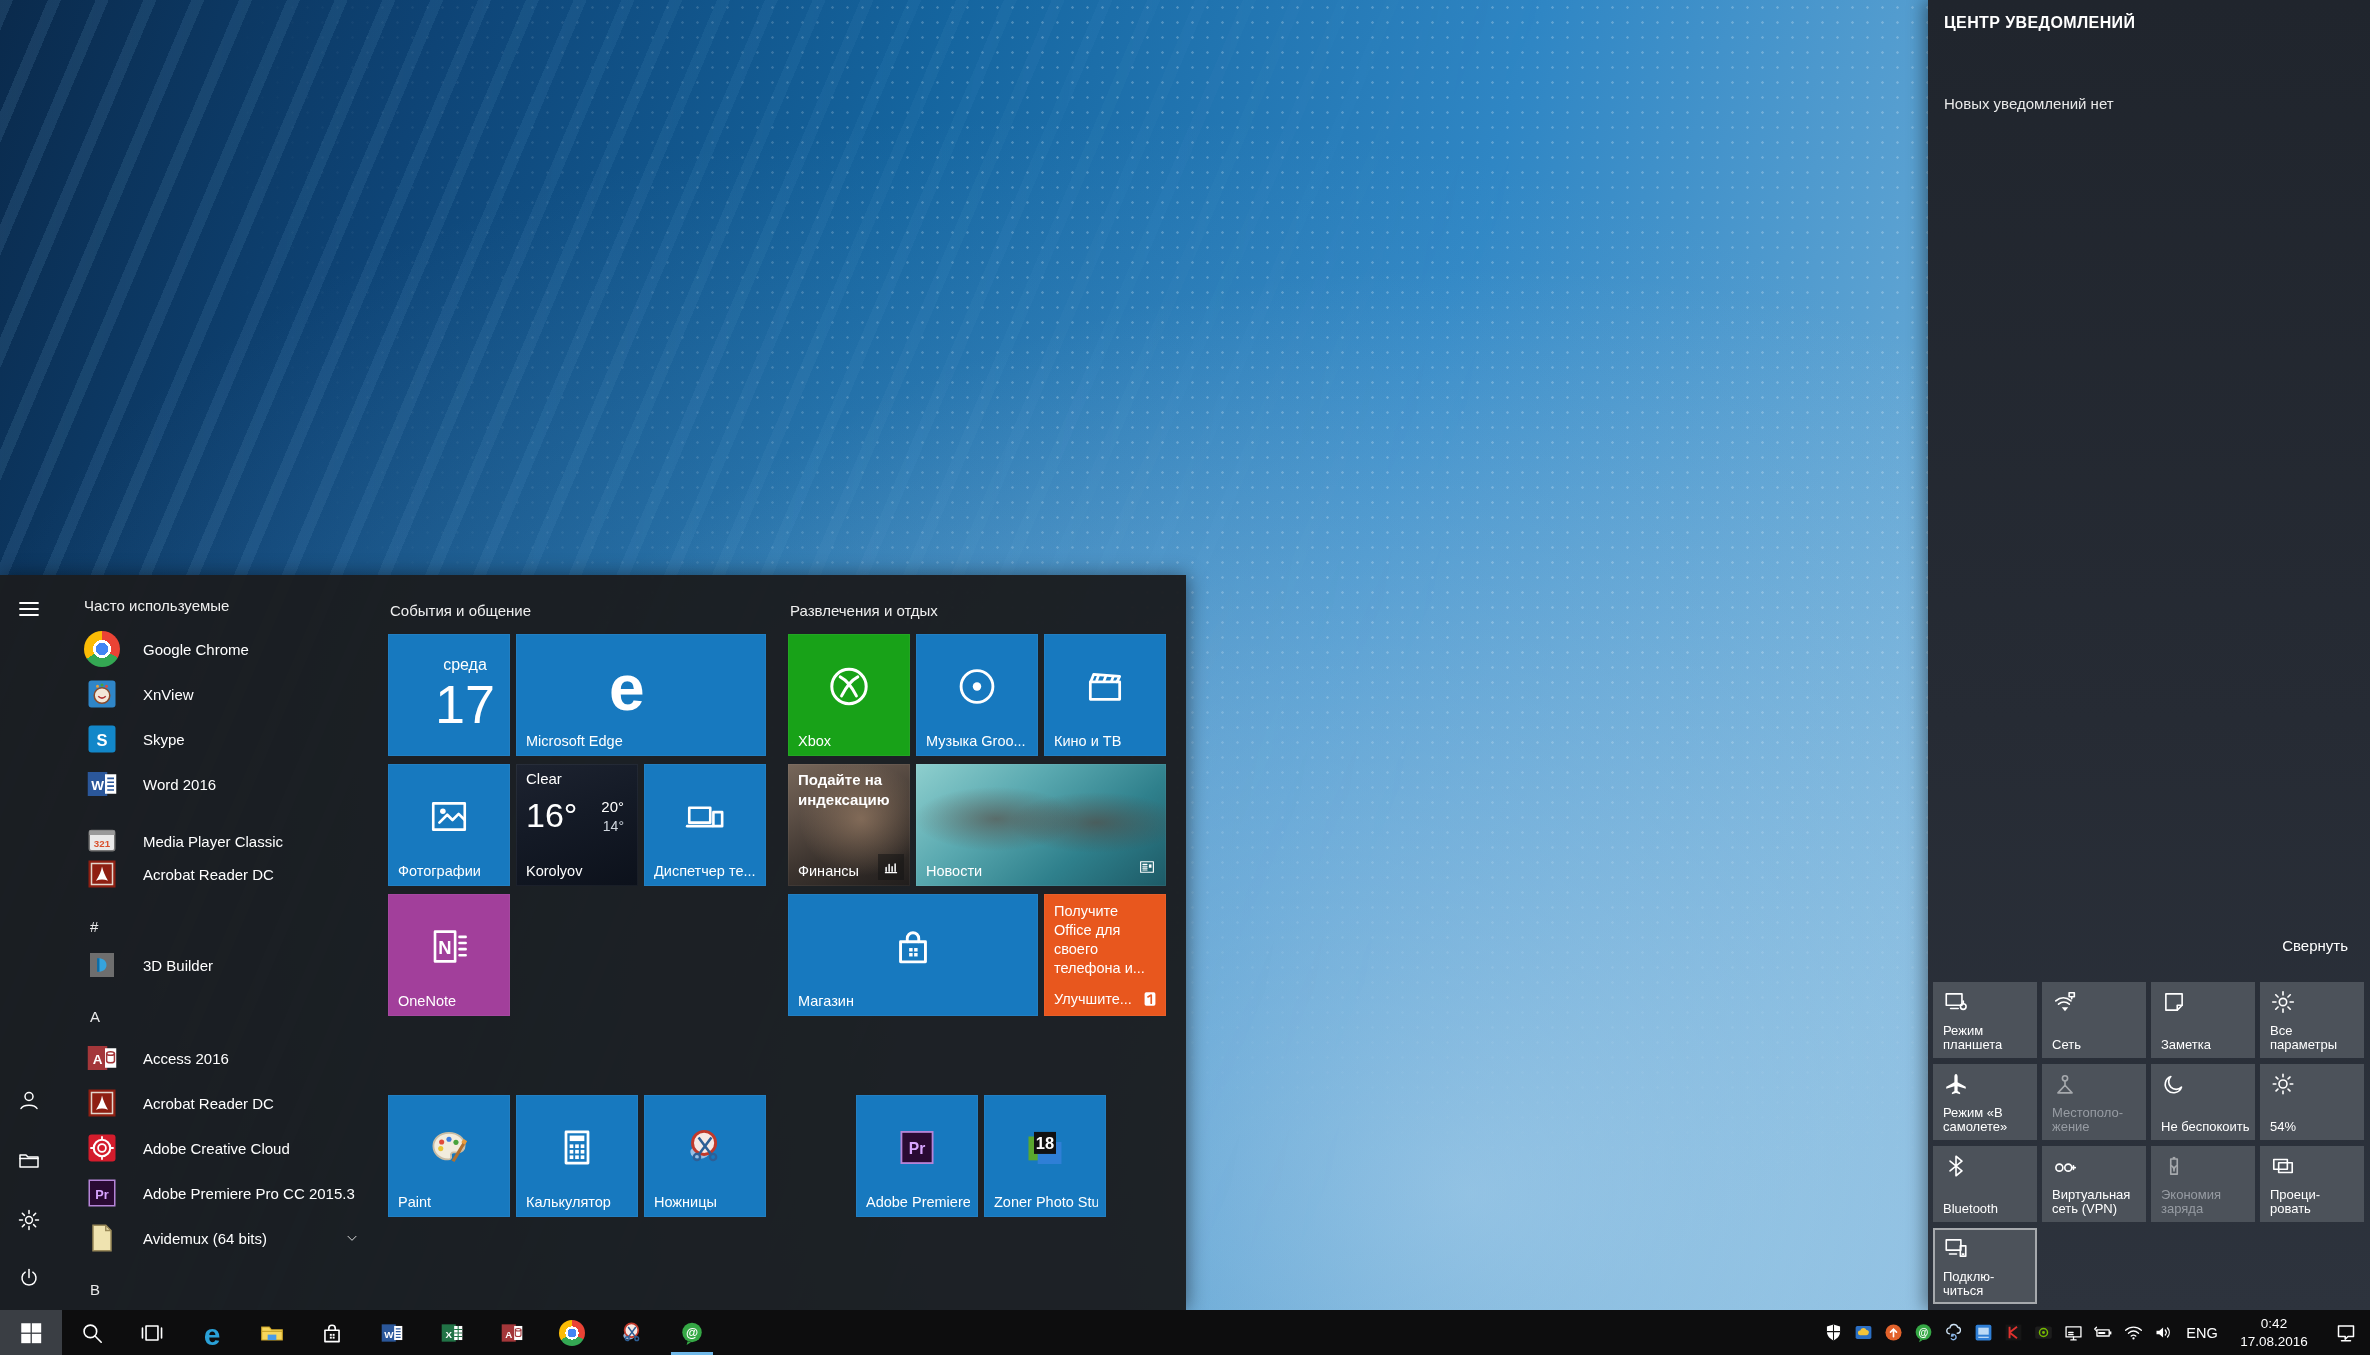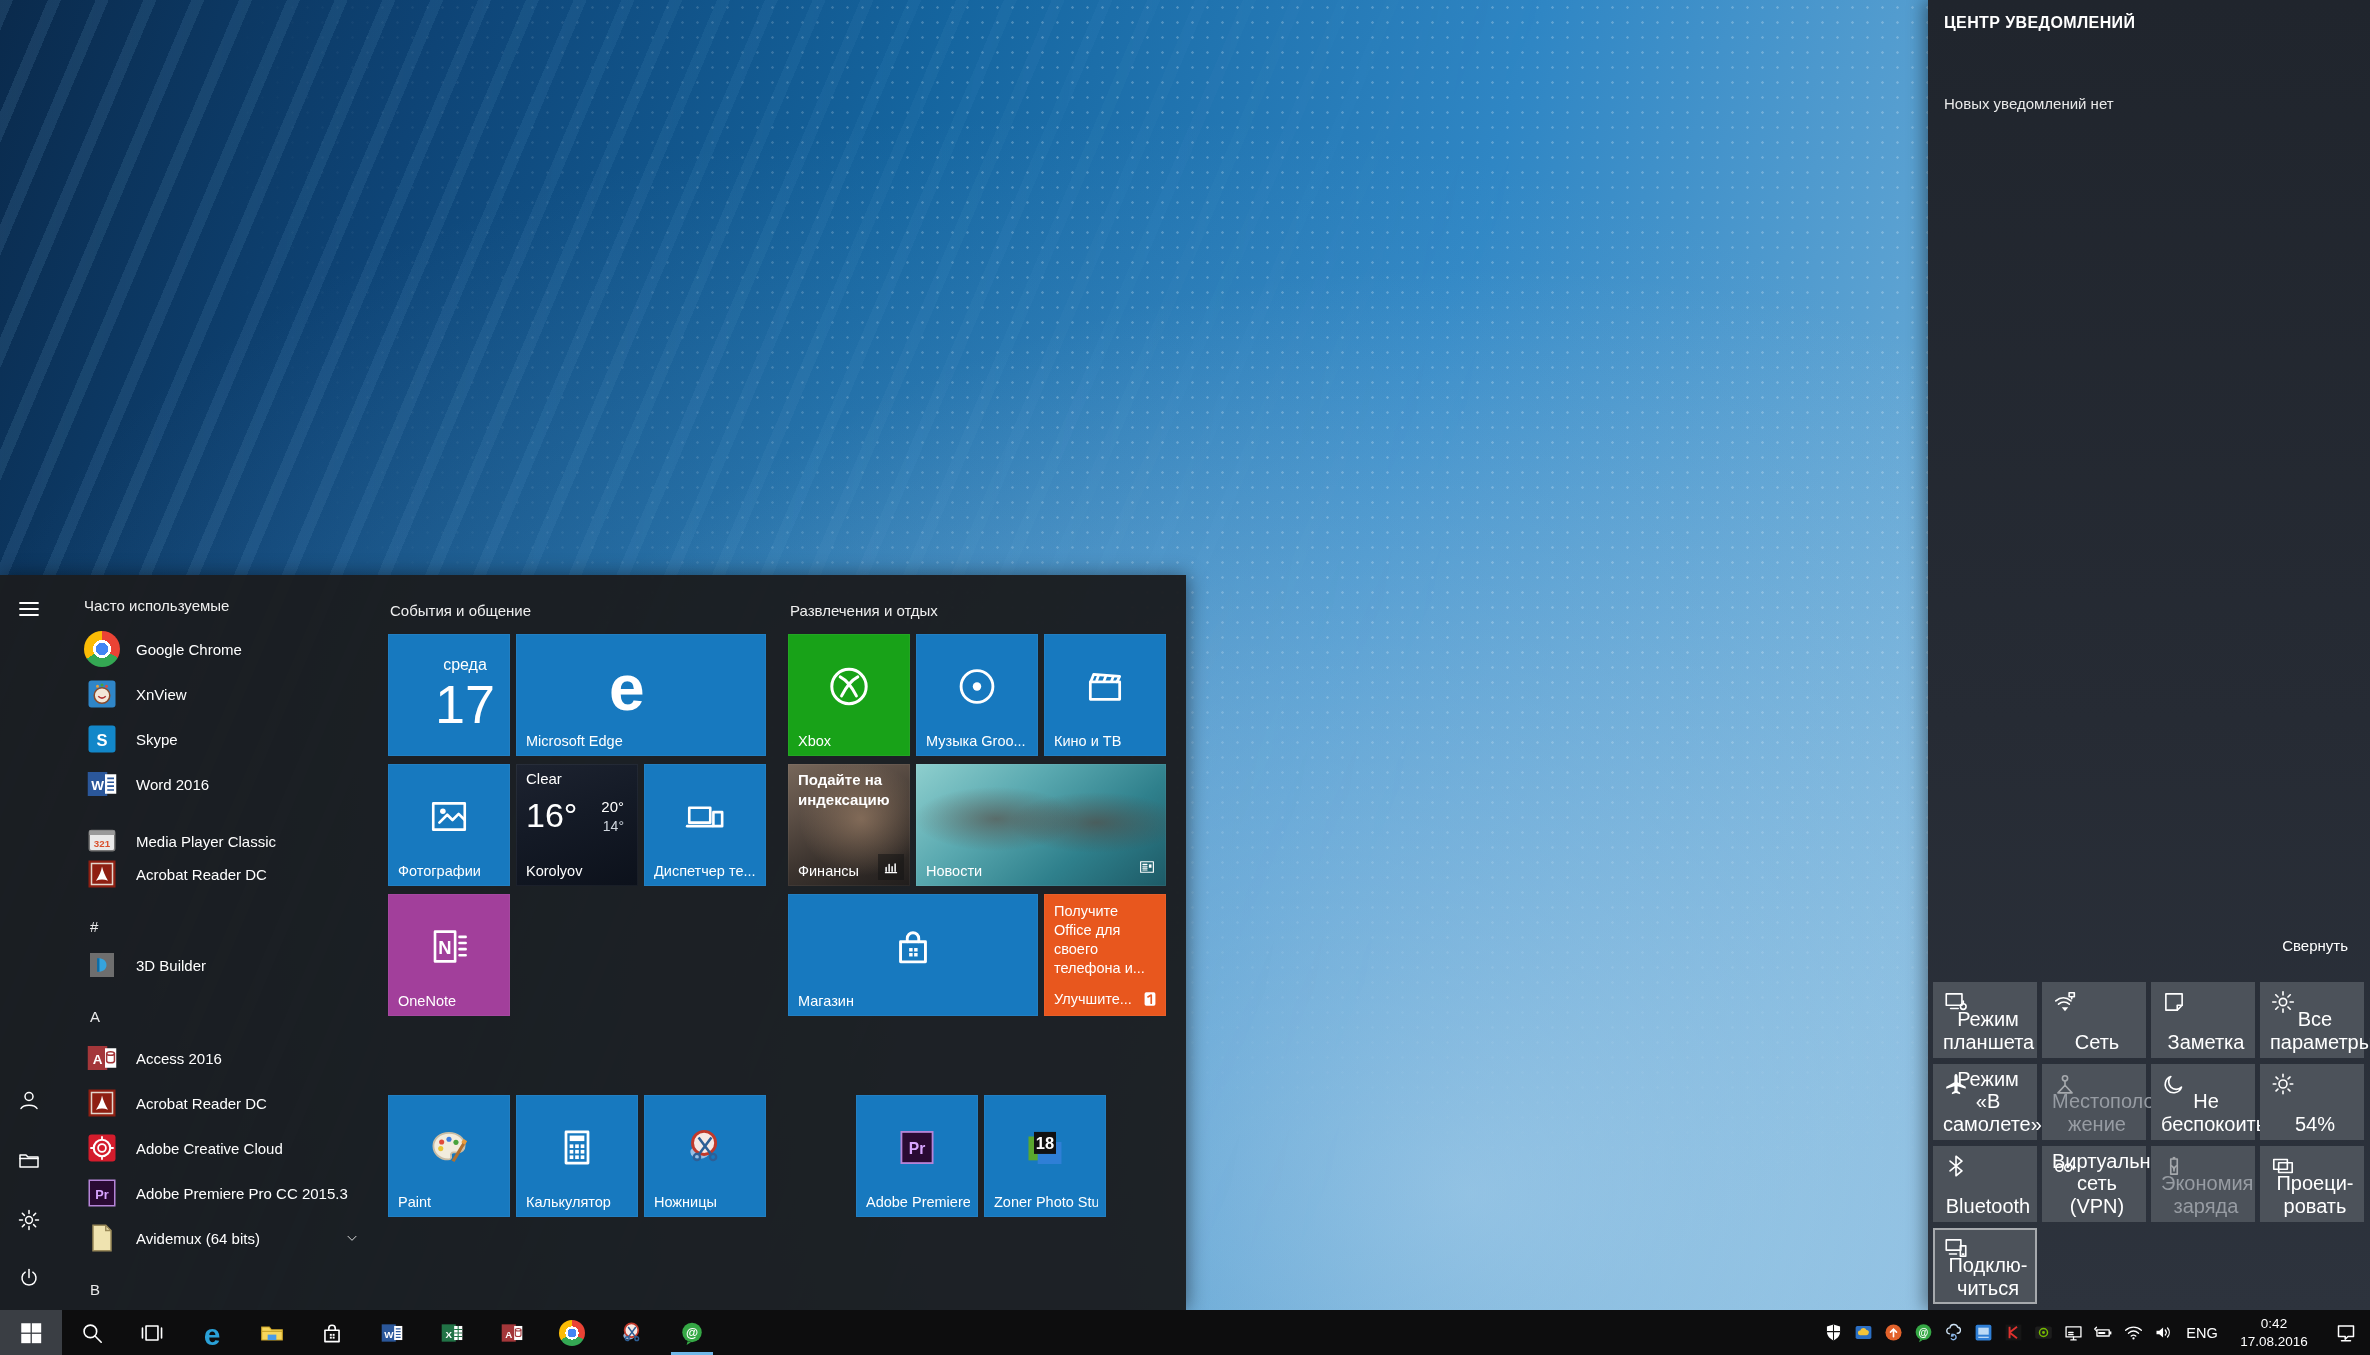--- a/index.html
+++ b/index.html
@@ -23,21 +23,21 @@
             mask-image:radial-gradient(ellipse at 72% 12%, #000 0 30%, transparent 62%);}
   
   .start-menu{position:absolute;left:0;top:575px;width:1186px;height:735px;
     background:rgba(27,29,32,.97);box-shadow:2px 0 18px rgba(0,0,0,.45);}
   .rail{position:absolute;left:0;top:0;width:58px;height:100%;}
   .rail button{position:absolute;left:9px;width:40px;height:40px;background:none;border:none;cursor:pointer;padding:8px;}
   .rail .ic, .rail svg{width:24px;height:24px;display:block;}
   .apps{position:absolute;left:58px;top:0;width:330px;height:100%;}
   .apps-header{position:absolute;left:26px;top:22px;font-size:15px;color:#f0f0f0;}
   .app-row{position:absolute;left:16px;width:300px;height:44px;display:flex;align-items:center;
-    background:none;border:none;color:#fff;font-size:15px;cursor:pointer;text-align:left;padding:0 0 0 10px;}
+    background:none;border:none;color:#fff;font-size:15px;cursor:pointer;text-align:left;padding:0 0 0 10px;gap:7px;}
   .app-row .ic{width:36px;height:36px;flex:0 0 36px;margin-right:16px;}
   .app-row .ic svg{width:36px;height:36px;}
   .app-row .chev{margin-left:auto;margin-right:14px;width:16px;height:16px;opacity:.85;}
   .app-row .chev svg{width:16px;height:16px;}
   .sec-letter{position:absolute;left:32px;font-size:15px;color:#eaeaea;}
   
   .tile-group{position:absolute;top:0;}
   .group-header{position:absolute;top:27px;left:2px;font-size:15px;color:#f0f0f0;white-space:nowrap;}
   .tile-grid{position:absolute;top:59px;left:0;display:grid;grid-template-columns:repeat(3,122px);
     grid-auto-rows:122px;column-gap:6px;row-gap:8px;}
@@ -84,21 +84,21 @@
   .ac-empty{position:absolute;left:16px;top:95px;font-size:15px;color:#e9e9e9;}
   .ac-collapse{position:absolute;right:16px;top:936px;background:none;border:none;color:#fff;
     font-size:15px;cursor:pointer;font-family:inherit;}
   .qa-grid{position:absolute;left:5px;top:982px;display:grid;grid-template-columns:repeat(4,104px);
     grid-auto-rows:76px;gap:6px 5px;}
   .qa-tile{position:relative;background:#4c525a;border:none;color:#fff;cursor:pointer;
     font-family:inherit;padding:0;text-align:left;}
   .qa-tile.focused{box-shadow:inset 0 0 0 2px rgba(255,255,255,.5);}
   .qa-tile .ic{position:absolute;left:10px;top:7px;width:26px;height:26px;}
   .qa-tile .ic svg{width:26px;height:26px;}
-  .qa-label{position:absolute;left:10px;right:4px;bottom:5px;font-size:20px;line-height:1.12;text-align:center;}
+  .qa-label{position:absolute;left:10px;right:4px;bottom:5px;font-size:13px;line-height:1.12;}
   .qa-tile.disabled{color:#979ca3;}
   .qa-tile.disabled .ic{opacity:.5;}
   
   .taskbar{position:absolute;left:0;bottom:0;width:100%;height:45px;background:#0d0d0e;display:flex;align-items:center;}
   .tb-btn{position:relative;width:60px;height:45px;background:none;border:none;cursor:pointer;
     display:flex;align-items:center;justify-content:center;padding:0;}
   .start-btn{width:62px;background:#3a3e44;}
   .tb-btn svg{width:26px;height:26px;}
   .tb-btn .ic{width:26px;height:26px;display:block;}
   .run-bar{position:absolute;left:9px;right:9px;bottom:0;height:3px;background:#70b8e8;}

